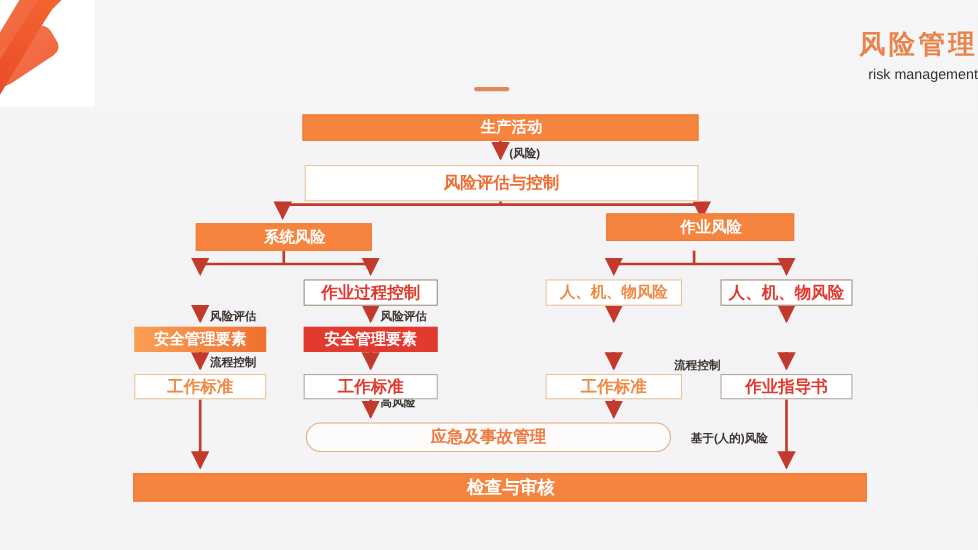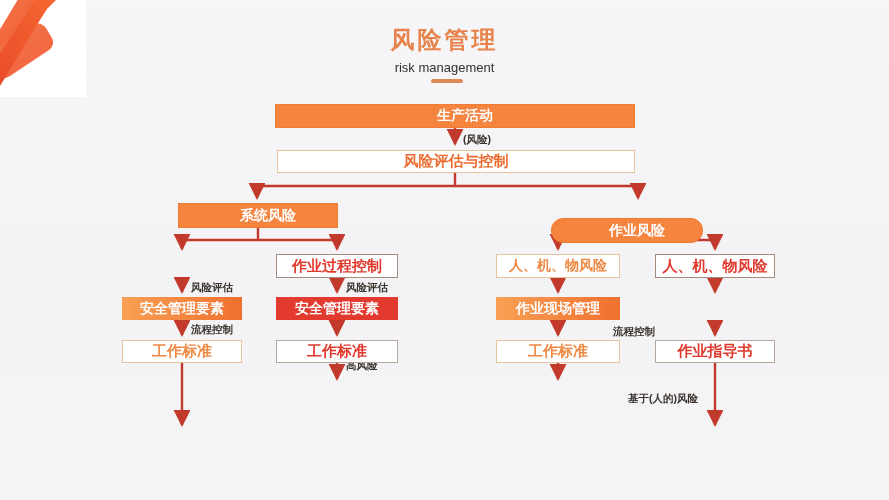--- a/index.html
+++ b/index.html
@@ -2,21 +2,21 @@
 <html><head>
 <meta charset="utf-8">
 <style>
   html,body{margin:0;padding:0;background:#e9e8ea;}
   .slide{
     position:relative;width:889px;height:500px;overflow:hidden;
     background:linear-gradient(180deg,#f6f5f7 0%,#f3f2f4 60%,#f5f4f6 100%);
     font-family:"Liberation Sans","DejaVu Sans",sans-serif;
   }
   .logo-wrap{position:absolute;left:0;top:0;width:86px;height:97px;background:#ffffff;}
-  .hdr{position:absolute;left:0;top:24px;width:100%;text-align:center;}
+  .hdr{position:absolute;left:0;top:24px;width:100%;text-align:right;}
   .hdr-title{font-size:24px;font-weight:bold;color:#e8834b;letter-spacing:3px;}
   .hdr-sub{margin-top:4px;font-size:13px;color:#33302e;}
   .hdr-dash{position:absolute;left:431px;top:79px;width:32px;height:4px;border-radius:2px;background:#df8a55;}
   .node{position:absolute;display:flex;align-items:center;justify-content:center;
         font-weight:bold;font-size:14px;box-sizing:border-box;}
   .fill-orange{background:#f5843f;color:#ffffff;border:1px solid #ef7c35;padding-left:20px;}
   .fill-orange-grad{background:linear-gradient(90deg,#f9a055,#ef702e);color:#ffffff;}
   .fill-red{background:#e23a2e;color:#ffffff;}
   .outline-orange{background:#ffffff;border:1px solid #e8c49c;color:#ee8a45;}
   .outline-red{background:#ffffff;border:1px solid #a18d80;color:#e0392e;font-size:15px;}
@@ -84,39 +84,40 @@
       <path d="M558,363 L558,379" marker-end="url(#arw)"></path>
 
       <path d="M715,278 L715,292" marker-end="url(#arw)"></path>
       <path d="M715,320 L715,335" marker-end="url(#arw)"></path>
       <path d="M715,363 L715,425" marker-end="url(#arw)"></path>
     </g>
   </svg>
 
   <div class="node fill-orange" style="left:275px;top:104px;width:360px;height:24px;">生产活动</div>
   <div class="lbl" style="left:463px;top:133px;text-align:right;">(风险)</div>
-  <div class="node outline-orange" style="left:277px;top:150px;width:358px;height:23px;font-size:15px;color:#ed6c30;">风险评估与控制</div>
+  <div class="node outline-orange" style="left:277px;top:150px;width:358px;height:33px;font-size:15px;color:#ed6c30;">风险评估与控制</div>
 
   <div class="node fill-orange" style="left:178px;top:203px;width:160px;height:25px;">系统风险</div>
-  <div class="node fill-orange" style="left:551px;top:218px;width:152px;height:25px;border-radius:12px;">作业风险</div>
+  <div class="node fill-orange" style="left:551px;top:194px;width:171px;height:25px;">作业风险</div>
 
   <div class="lbl" style="left:191px;top:281px;">风险评估</div>
   <div class="node fill-orange-grad" style="left:122px;top:297px;width:120px;height:23px;">安全管理要素</div>
   <div class="lbl" style="left:191px;top:323px;">流程控制</div>
   <div class="node outline-orange" style="left:122px;top:340px;width:120px;height:23px;font-size:15px;">工作标准</div>
 
   <div class="node outline-red" style="left:276px;top:254px;width:122px;height:24px;">作业过程控制</div>
   <div class="lbl" style="left:346px;top:281px;">风险评估</div>
   <div class="node fill-red" style="left:276px;top:297px;width:122px;height:23px;">安全管理要素</div>
   <div class="lbl" style="left:346px;top:323px;margin-top:36px;">高风险</div>
   <div class="node outline-red" style="left:276px;top:340px;width:122px;height:23px;border-color:#b6a79c;">工作标准</div>
 
   <div class="node outline-orange" style="left:496px;top:254px;width:124px;height:24px;">人、机、物风险</div>
-  <div class="node fill-orange-grad" style="left:496px;top:297px;width:124px;height:23px;">作业现场管理</div>
   <div class="lbl" style="left:613px;top:325px;">流程控制</div>
   <div class="node outline-orange" style="left:496px;top:340px;width:124px;height:23px;font-size:15px;">工作标准</div>
 
   <div class="node outline-red" style="left:655px;top:254px;width:120px;height:24px;">人、机、物风险</div>
   <div class="node outline-red" style="left:655px;top:340px;width:120px;height:23px;border-color:#b6a79c;">作业指导书</div>
 
+  <div class="node pill" style="left:278px;top:384px;width:332px;height:27px;">应急及事故管理</div>
   <div class="lbl" style="left:628px;top:392px;">基于(人的)风险</div>
+  <div class="node fill-orange" style="left:121px;top:430px;width:667px;height:26px;font-size:16px;">检查与审核</div>
 
 </div>
 
 </body></html>

